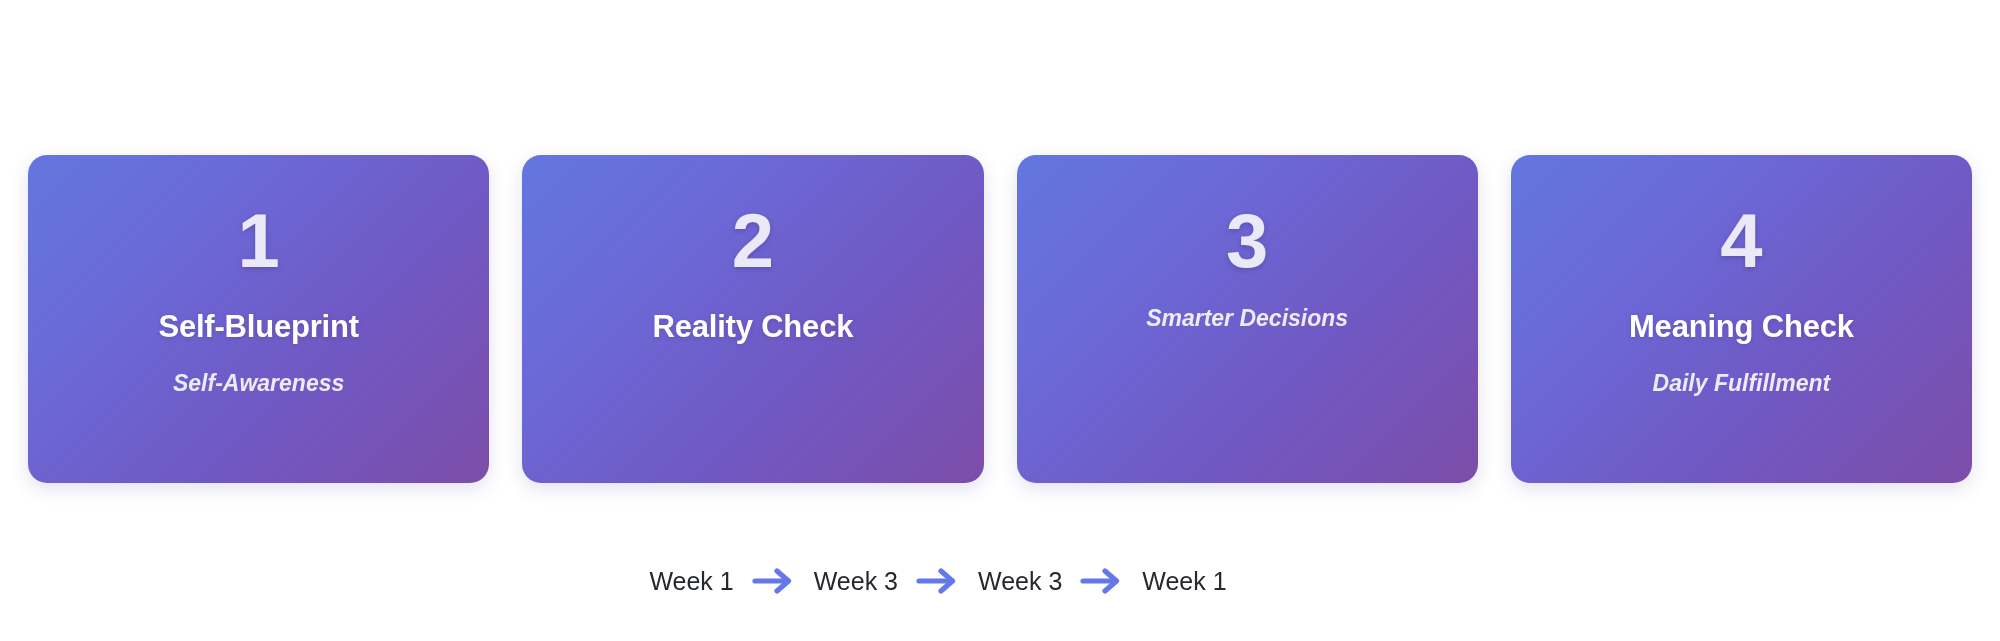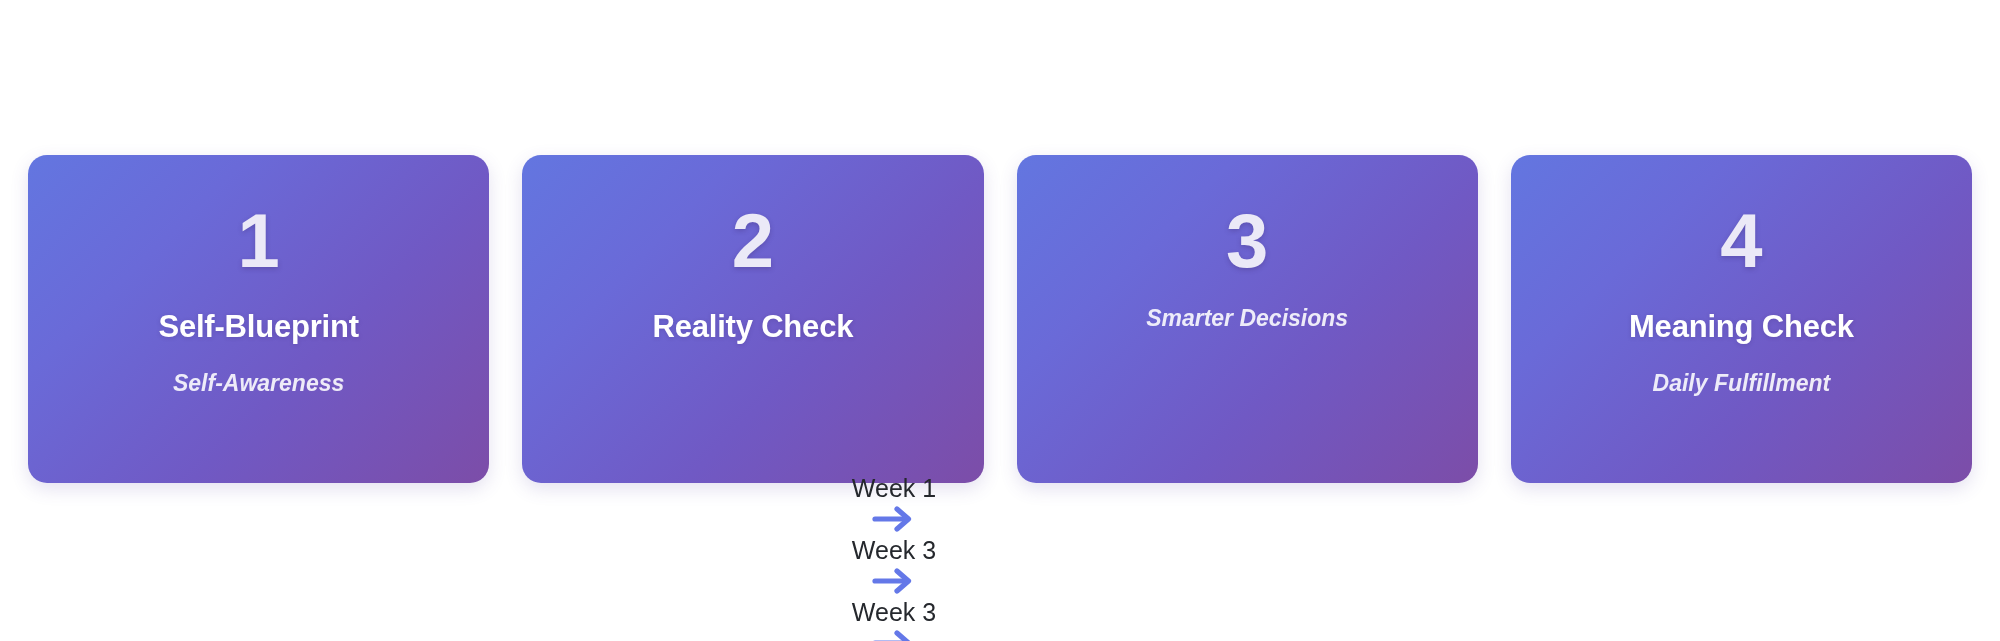--- a/index.html
+++ b/index.html
@@ -98,24 +98,25 @@
   }
 
   
   .timeline {
     position: absolute;
     top: 558px;
     left: 0;
     width: 1788px;
     height: 46px;
     display: flex;
-    flex-direction: column;
+    flex-direction: row;
     align-items: center;
     justify-content: center;
     gap: 0px;
+    padding-left: 44px;
   }
 
   .timeline-label {
     font-size: 25px;
     line-height: 32px;
     font-weight: 400;
     color: #25282d;
     white-space: nowrap;
     padding: 0 1px;
   }

